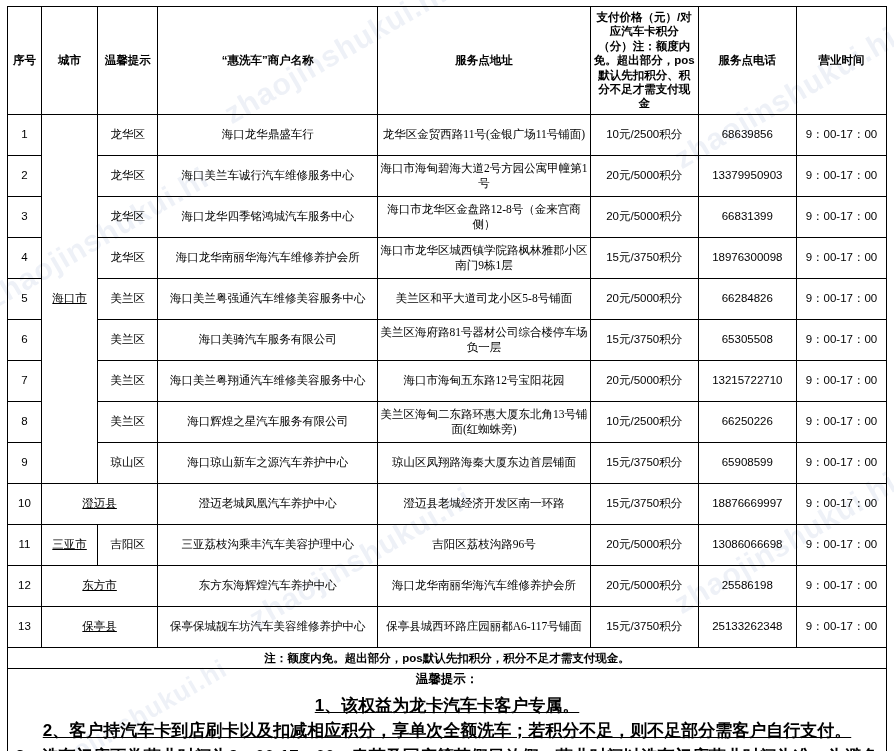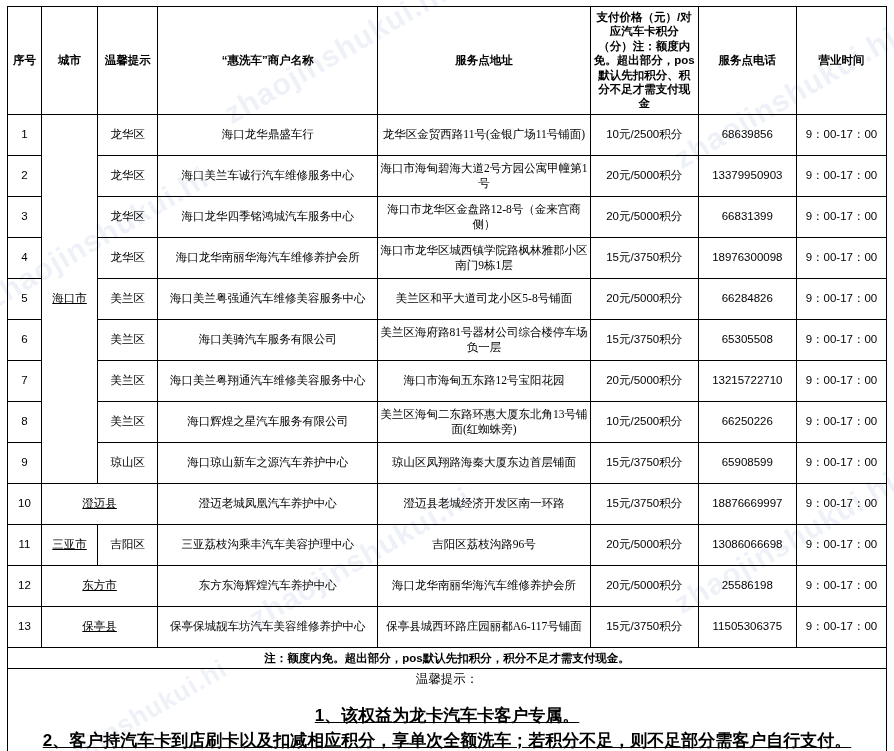--- a/index.html
+++ b/index.html
@@ -82,23 +82,23 @@
     font-weight: bold;
     font-size: 12.5px;
     padding: 7px 4px;
     text-align: center;
   }
   .tips-row td {
     padding: 6px 6px 8px 6px;
     text-align: center;
   }
   .tips-title {
-    font-weight: normal;
+    font-weight: bold;
     font-size: 12.5px;
-    margin-bottom: 15px;
+    margin-bottom: 5px;
   }
   .tips-line {
     font-weight: bold;
     font-size: 17px;
     line-height: 1.5;
     text-decoration: underline;
   }
 </style>
 </head>
 <body>
@@ -250,21 +250,21 @@
         <td class="c-phone">25586198</td>
         <td class="c-time">9：00-17：00</td>
       </tr>
 
       <tr>
         <td class="c-no">13</td>
         <td class="c-city" colspan="2">保亭县</td>
         <td class="c-name">保亭保城靓车坊汽车美容维修养护中心</td>
         <td class="c-addr">保亭县城西环路庄园丽都A6-117号铺面</td>
         <td class="c-price">15元/3750积分</td>
-        <td class="c-phone">11505306375</td>
+        <td class="c-phone">25133262348</td>
         <td class="c-time">9：00-17：00</td>
       </tr>
 
       <tr class="note-row">
         <td colspan="8">注：额度内免。超出部分，pos默认先扣积分，积分不足才需支付现金。</td>
       </tr>
 
       <tr class="tips-row">
         <td colspan="8">
           <div class="tips-title">温馨提示：</div>

